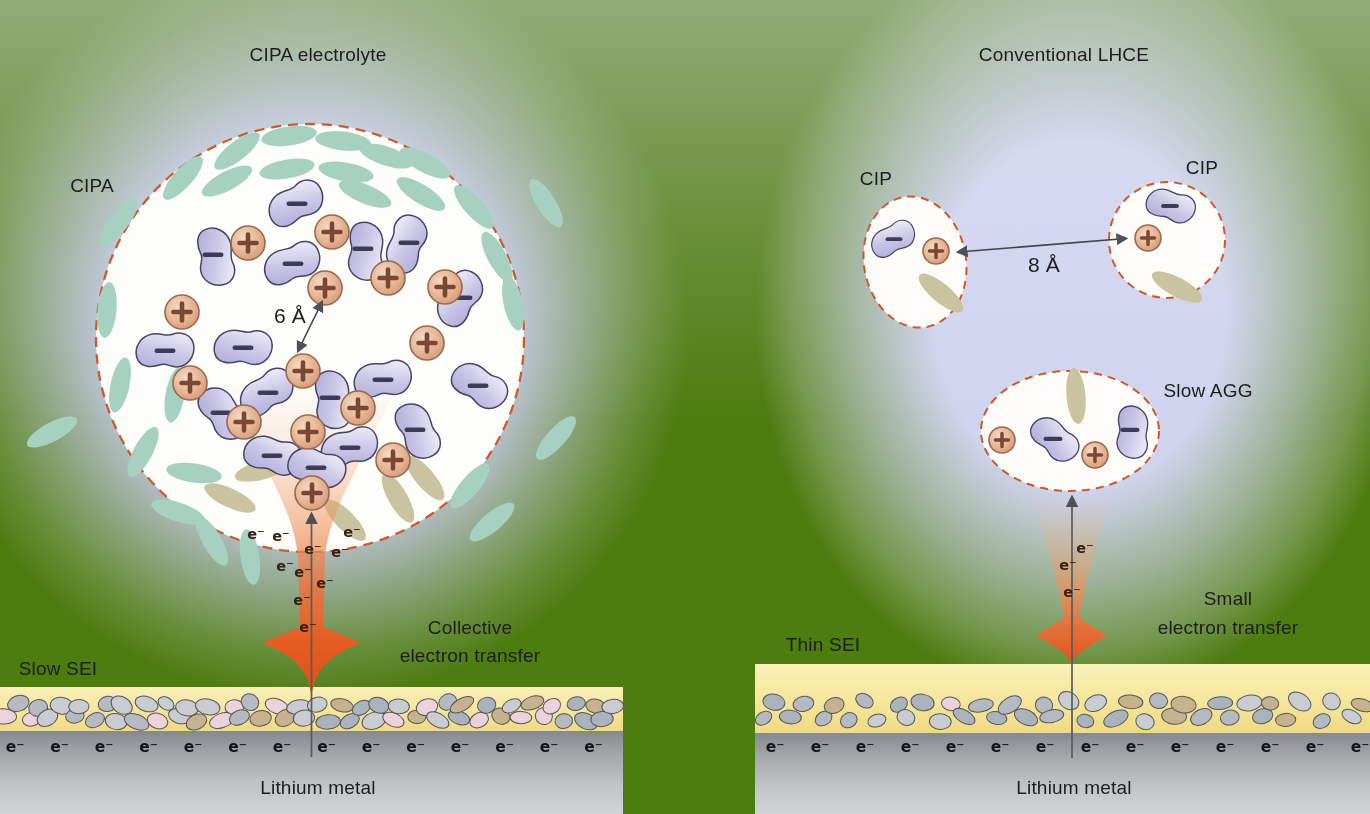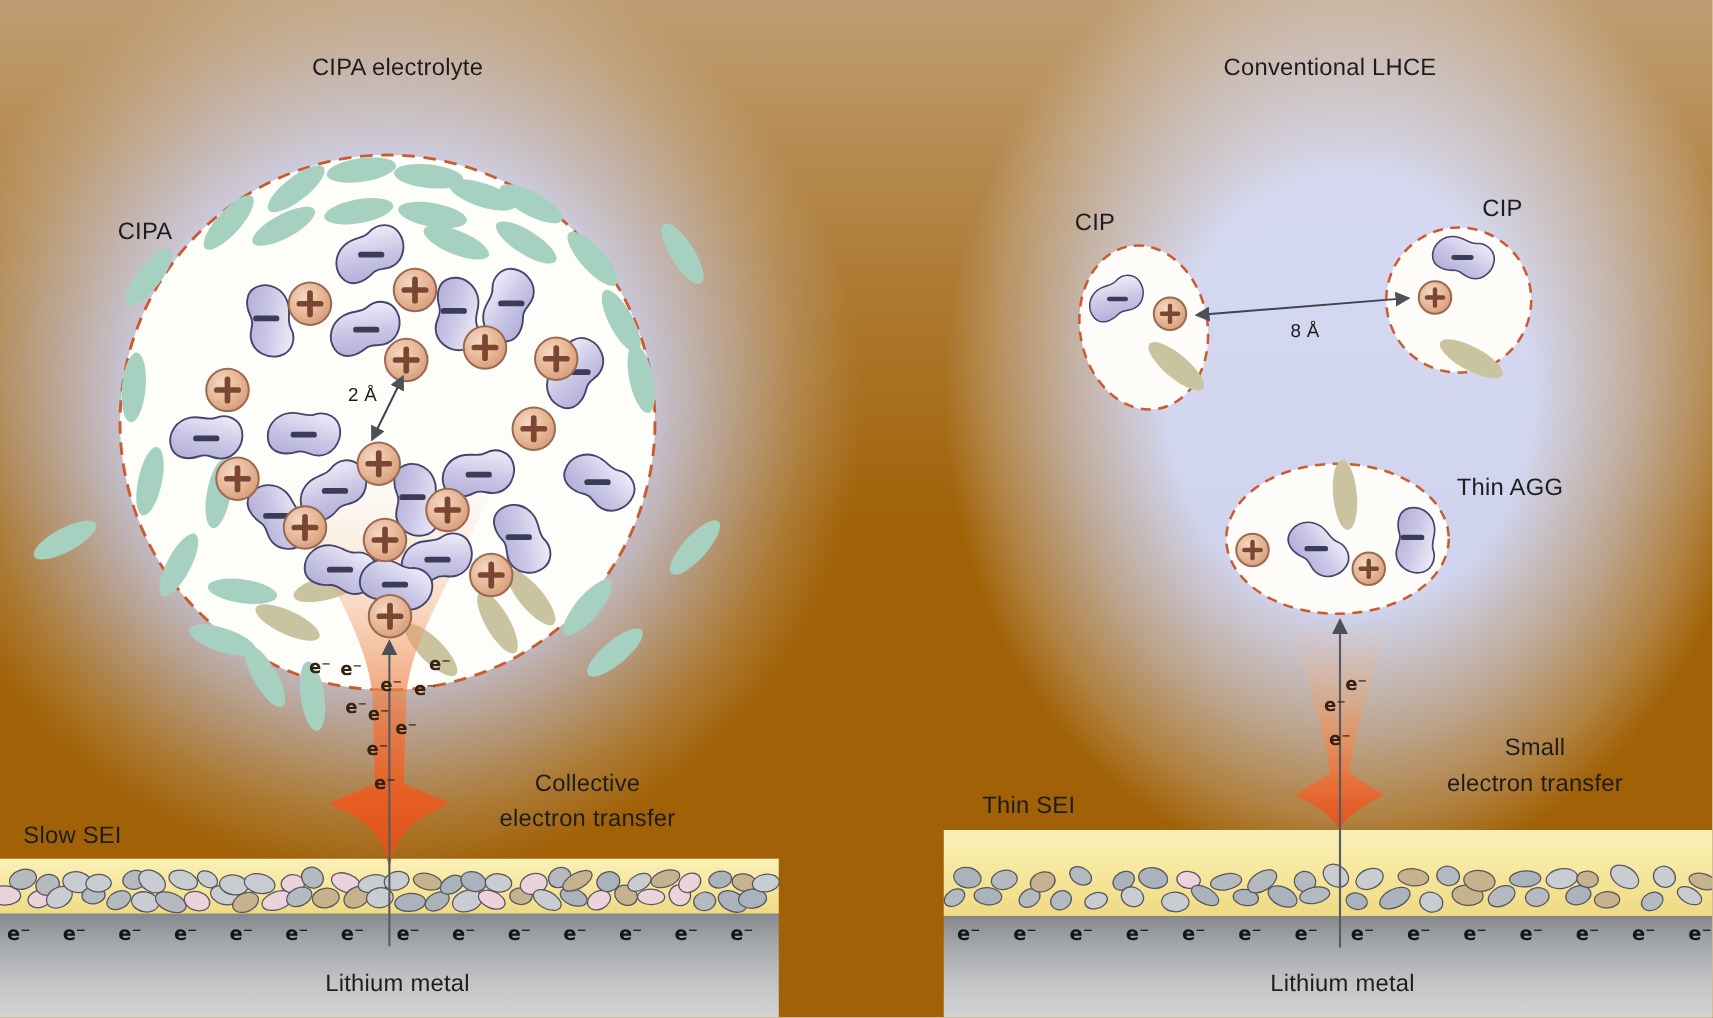--- a/index.html
+++ b/index.html
@@ -1,26 +1,26 @@
 <!DOCTYPE html>
 <html><head>
 <meta charset="utf-8">
 <style>
   html,body{margin:0;padding:0;background:#fff;font-family:"Liberation Sans",sans-serif;}
-  .scene{position:relative;width:1370px;height:814px;overflow:hidden;background:#a16207;}
+  .scene{position:relative;width:1370px;height:814px;overflow:hidden;background:#4d7c0f;}
   .glow{position:absolute;pointer-events:none;}
   .glow-left{left:-70px;top:-45px;width:760px;height:745px;
     background:radial-gradient(closest-side,#c7cbe9 50%,rgba(199,203,233,.55) 71%,rgba(214,218,240,.2) 87%,rgba(255,255,255,0) 100%);}
   .glow-right{left:755px;top:-70px;width:650px;height:770px;
     background:radial-gradient(closest-side,#d0d4ee 45%,rgba(208,212,238,.6) 70%,rgba(222,225,244,.25) 88%,rgba(255,255,255,0) 100%);}
   .wash{left:0;top:0;right:0;height:420px;
     background:linear-gradient(180deg,rgba(228,230,247,.45),rgba(228,230,247,.18) 55%,rgba(255,255,255,0) 100%);}
   svg.canvas{position:absolute;left:0;top:0;}
   .cap{position:absolute;transform:translate(-50%,-50%);color:#1d1d20;font-size:19px;letter-spacing:.2px;white-space:nowrap;}
-  .dist{font-size:15px;}
+  .dist{font-size:21px;}
   .e-f{position:absolute;transform:translate(-50%,-50%);font-family:"DejaVu Sans",sans-serif;font-weight:bold;font-size:14.5px;color:#36200f;white-space:nowrap;}
   .e-m{position:absolute;transform:translate(-50%,-50%);font-family:"DejaVu Sans",sans-serif;font-weight:bold;font-size:15.5px;color:#141416;white-space:nowrap;}
 </style>
 </head>
 <body>
 
 <div class="scene">
   <div class="glow glow-left"></div>
   <div class="glow glow-right"></div>
   <div class="glow wash"></div>
@@ -442,32 +442,32 @@
 
     <g id="g-arrows">
       <line x1="322" y1="302" x2="298" y2="351" stroke="#3f444b" stroke-width="1.6" marker-start="url(#ah)" marker-end="url(#ah)"></line>
       <line x1="958" y1="252" x2="1126" y2="238.5" stroke="#3f444b" stroke-width="1.6" marker-start="url(#ah)" marker-end="url(#ah)"></line>
       <line x1="311.5" y1="757" x2="311.5" y2="514" stroke="#565b61" stroke-width="1.7" marker-end="url(#ah)"></line>
       <line x1="1072" y1="758" x2="1072" y2="497" stroke="#565b61" stroke-width="1.7" marker-end="url(#ah)"></line>
     </g>
   </svg>
 
   <div class="cap" style="left:318px;top:55px">CIPA electrolyte</div>
-  <div class="cap" style="left:116px;top:186px">CIPA</div>
-  <div class="cap dist" style="left:290px;top:316px">2 Å</div>
+  <div class="cap" style="left:92px;top:186px">CIPA</div>
+  <div class="cap dist" style="left:290px;top:316px">6 Å</div>
   <div class="cap" style="left:470px;top:628px">Collective</div>
   <div class="cap" style="left:470px;top:656px">electron transfer</div>
   <div class="cap" style="left:58px;top:669px">Slow SEI</div>
   <div class="cap" style="left:318px;top:788px">Lithium metal</div>
 
   <div class="cap" style="left:1064px;top:55px">Conventional LHCE</div>
   <div class="cap" style="left:876px;top:179px">CIP</div>
   <div class="cap" style="left:1202px;top:168px">CIP</div>
   <div class="cap dist" style="left:1044px;top:265px">8 Å</div>
-  <div class="cap" style="left:1208px;top:391px">Thin AGG</div>
+  <div class="cap" style="left:1208px;top:391px">Slow AGG</div>
   <div class="cap" style="left:1228px;top:599px">Small</div>
   <div class="cap" style="left:1228px;top:628px">electron transfer</div>
   <div class="cap" style="left:823px;top:645px">Thin SEI</div>
   <div class="cap" style="left:1074px;top:788px">Lithium metal</div>
 
   <div id="electron-overlay">
       <div class="e-f" style="left: 256px; top: 534px;">e⁻</div>
       <div class="e-f" style="left: 281px; top: 536px;">e⁻</div>
       <div class="e-f" style="left: 352px; top: 532px;">e⁻</div>
       <div class="e-f" style="left: 313px; top: 549px;">e⁻</div>

